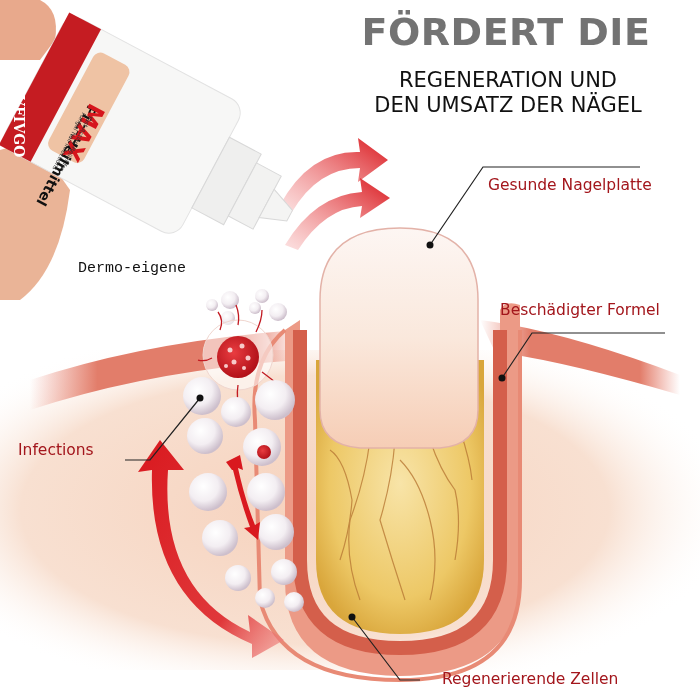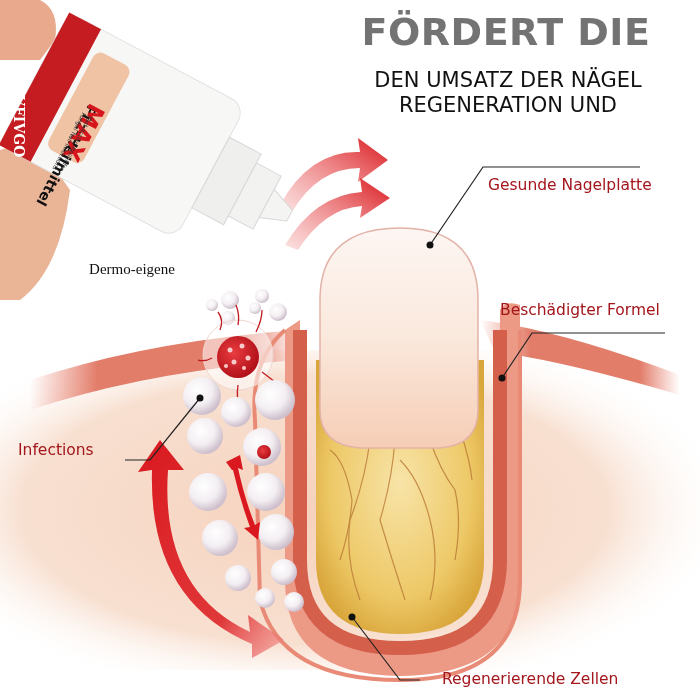--- a/index.html
+++ b/index.html
@@ -1,21 +1,21 @@
 <!DOCTYPE html>
 <html><head>
 <meta charset="utf-8">
 <style>
   html, body { margin:0; padding:0; background:#ffffff; }
   body { width:700px; height:700px; position:relative; overflow:hidden; font-family:"DejaVu Sans", sans-serif; }
   .layer { position:absolute; left:0; top:0; width:700px; height:700px; }
   .title-red { position:absolute; left:348px; top:10px; width:316px; text-align:center; font-family:"DejaVu Sans", sans-serif; font-weight:bold; font-size:38px; letter-spacing:0.5px; color:#737373; white-space:nowrap; }
   .subtitle { position:absolute; left:338px; top:68px; width:340px; text-align:center; font-family:"DejaVu Sans", sans-serif; font-size:21px; line-height:25px; color:#111; white-space:nowrap; }
   .label { position:absolute; font-family:"DejaVu Sans", sans-serif; font-size:15.5px; color:#a3161c; white-space:nowrap; }
-  .label-black { position:absolute; font-family:Liberation Serif, serif; font-size:15px; color:#111; text-align:center; line-height:22px; white-space:nowrap; }
+  .label-black { position:absolute; font-family:Liberation Mono, monospace; font-size:15px; color:#111; text-align:center; line-height:22px; white-space:nowrap; }
 </style>
 </head>
 <body>
 
 <svg class="layer" viewBox="0 0 700 700" xmlns="http://www.w3.org/2000/svg">
   <defs>
     <radialGradient id="skinFade" cx="0.45" cy="0.5" r="0.6">
       <stop offset="0" stop-color="#f6d2bd"></stop>
       <stop offset="0.7" stop-color="#f8e0d1"></stop>
       <stop offset="1" stop-color="#ffffff" stop-opacity="0"></stop>
@@ -157,22 +157,22 @@
   <div style="position:absolute;left:100px;top:110px;transform:rotate(118deg);transform-origin:left top;font-family:'DejaVu Sans',sans-serif;font-weight:bold;font-size:14px;color:#111;">Pilz-Heilmittel</div>
   <div style="position:absolute;left:110px;top:112px;transform:rotate(118deg);transform-origin:left top;font-family:'DejaVu Sans',sans-serif;font-weight:bold;font-size:24px;color:#d6151c;">MAX</div>
   <div style="position:absolute;left:94px;top:118px;transform:rotate(118deg);transform-origin:left top;font-size:6px;color:#333;line-height:7px;">
     <div>Fast-Acting Relief for</div>
     <div>Fungal Nail Infections</div>
   </div>
 </div>
 
 <div class="title-red">FÖRDERT DIE</div>
 <div class="subtitle">
+  <div>REGENERATION UND</div>
   <div>DEN UMSATZ DER NÄGEL</div>
-  <div>REGENERATION UND</div>
 </div>
 
 <div class="label-black" style="left:62px;top:258px;width:140px;">
   <div>Dermo-eigene</div>
 </div>
 <div class="label" style="left:488px;top:176px;">Gesunde Nagelplatte</div>
 <div class="label" style="left:500px;top:301px;">Beschädigter Formel</div>
 <div class="label" style="left:18px;top:441px;">Infections</div>
 <div class="label" style="left:430px;top:670px;margin-left:12px;">Regenerierende Zellen</div>
 

